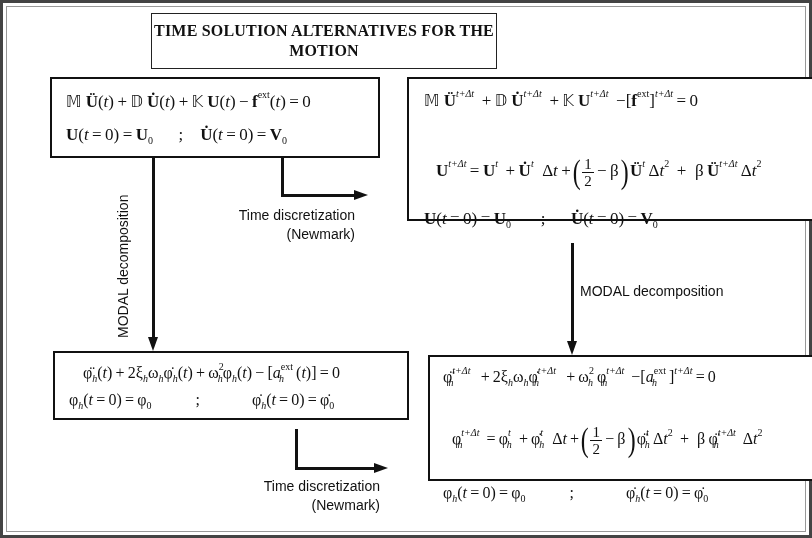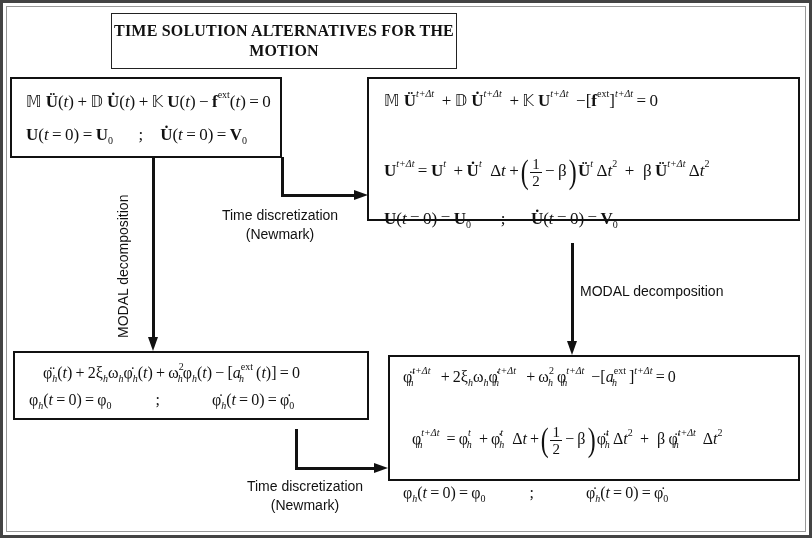--- a/index.html
+++ b/index.html
@@ -8,21 +8,21 @@
     position: absolute; left: 0; top: 0; width: 812px; height: 538px;
     box-sizing: border-box; border: 3px solid #444; border-right-width: 3px;
     background: #fff;
   }
   .frame-inner {
     position: absolute; left: 3px; top: 3px; right: 3px; bottom: 3px;
     border: 1px solid #999;
   }
   .box {
     position: absolute; box-sizing: border-box; border: 2.5px solid #111; background: #fff;
-    font-family: "Liberation Serif", "DejaVu Serif", serif; color: #111;
+    font-family: "Liberation Serif", "DejaVu Serif", serif; color: #111; margin-left: 40px;
   }
   .title-text {
     position: absolute; left: 0; right: 0; top: 7px; text-align: center;
     font-family: "Liberation Serif", "DejaVu Serif", serif; font-weight: bold;
     font-size: 16px; line-height: 20px; letter-spacing: 0.2px; color: #111;
   }
   .eq {
     position: absolute; white-space: nowrap; font-size: 17px; line-height: 20px;
   }
   .b { font-weight: bold; }
@@ -41,62 +41,62 @@
   .arrow-r {
     position: absolute; width: 0; height: 0;
     border-top: 5px solid transparent; border-bottom: 5px solid transparent; border-left: 14px solid #111;
   }
   .arrow-d {
     position: absolute; width: 0; height: 0;
     border-left: 5px solid transparent; border-right: 5px solid transparent; border-top: 14px solid #111;
   }
   .label {
     position: absolute; font-family: "Liberation Sans", "DejaVu Sans", sans-serif; font-size: 14px;
-    color: #111; line-height: 19px; text-align: center; white-space: nowrap;
+    color: #111; line-height: 19px; text-align: right; white-space: nowrap;
   }
   .vlabel {
     position: absolute; font-family: "Liberation Sans", "DejaVu Sans", sans-serif; font-size: 14px;
     color: #111; white-space: nowrap; transform-origin: left top; transform: rotate(-90deg);
   }
 </style>
 </head>
 <body>
 
 <div class="frame">
     <div class="frame-inner"></div>
   </div>
 
 <div class="box" style="left:111px; top:13px; width:346px; height:56px; border-width:1.5px; border-color:#222;">
   <div class="title-text">
     <div>TIME SOLUTION ALTERNATIVES FOR THE MOTION</div>
   </div>
 </div>
 
-<div class="box" style="left:10px; top:77px; width:272px; height:81px;">
+<div class="box" style="left:10px; top:77px; width:330px; height:81px;">
   <div class="eq" style="left:14px; top:13px;">
     <span class="ds">𝕄</span>
     <span class="b">Ü</span>(<span class="i">t</span>) + <span class="ds">𝔻</span>
     <span class="b">U̇</span>(<span class="i">t</span>) + <span class="ds">𝕂</span>
     <span class="b">U</span>(<span class="i">t</span>) − <span class="b">f</span><sup>ext</sup>(<span class="i">t</span>) = 0
   </div>
   <div class="eq" style="left:14px; top:46px;">
     <span class="b">U</span>(<span class="i">t</span> = 0) = <span class="b">U</span><sub>0</sub>
     &nbsp;&nbsp;&nbsp;&nbsp;&nbsp;;&nbsp;&nbsp;&nbsp;
     <span class="b">U̇</span>(<span class="i">t</span> = 0) = <span class="b">V</span><sub>0</sub>
   </div>
 </div>
 
 <div class="box" style="left:367px; top:77px; width:433px; height:144px;">
   <div class="eq" style="left:15px; top:12px;">
     <span class="ds">𝕄</span> <span class="b">Ü</span><sup class="i">t+Δt</sup>
      + <span class="ds">𝔻</span> <span class="b">U̇</span><sup class="i">t+Δt</sup>
      + <span class="ds">𝕂</span> <span class="b">U</span><sup class="i">t+Δt</sup>
      −[<span class="b">f</span><sup>ext</sup>]<sup class="i">t+Δt</sup> = 0
   </div>
-  <div class="eq" style="left:15px; top:72px; line-height:40px;">
+  <div class="eq" style="left:27px; top:72px; line-height:40px;">
     <span class="b">U</span><sup class="i">t+Δt</sup> = <span class="b">U</span><sup class="i">t</sup>
      + <span class="b">U̇</span><sup class="i">t</sup>&nbsp; Δ<span class="i">t</span> +<span class="paren">(</span><span class="frac"><span class="n">1</span><span class="d">2</span></span> − β<span class="paren">)</span><span class="b">Ü</span><sup class="i">t</sup> Δ<span class="i">t</span><sup>2</sup>
      +&nbsp; β <span class="b">Ü</span><sup class="i">t+Δt</sup> Δ<span class="i">t</span><sup>2</sup>
   </div>
   <div class="eq" style="left:15px; top:130px;">
     <span class="b">U</span>(<span class="i">t</span> = 0) = <span class="b">U</span><sub>0</sub>
     &nbsp;&nbsp;&nbsp;&nbsp;&nbsp;&nbsp;;&nbsp;&nbsp;&nbsp;&nbsp;&nbsp;
     <span class="b">U̇</span>(<span class="i">t</span> = 0) = <span class="b">V</span><sub>0</sub>
   </div>
 </div>

